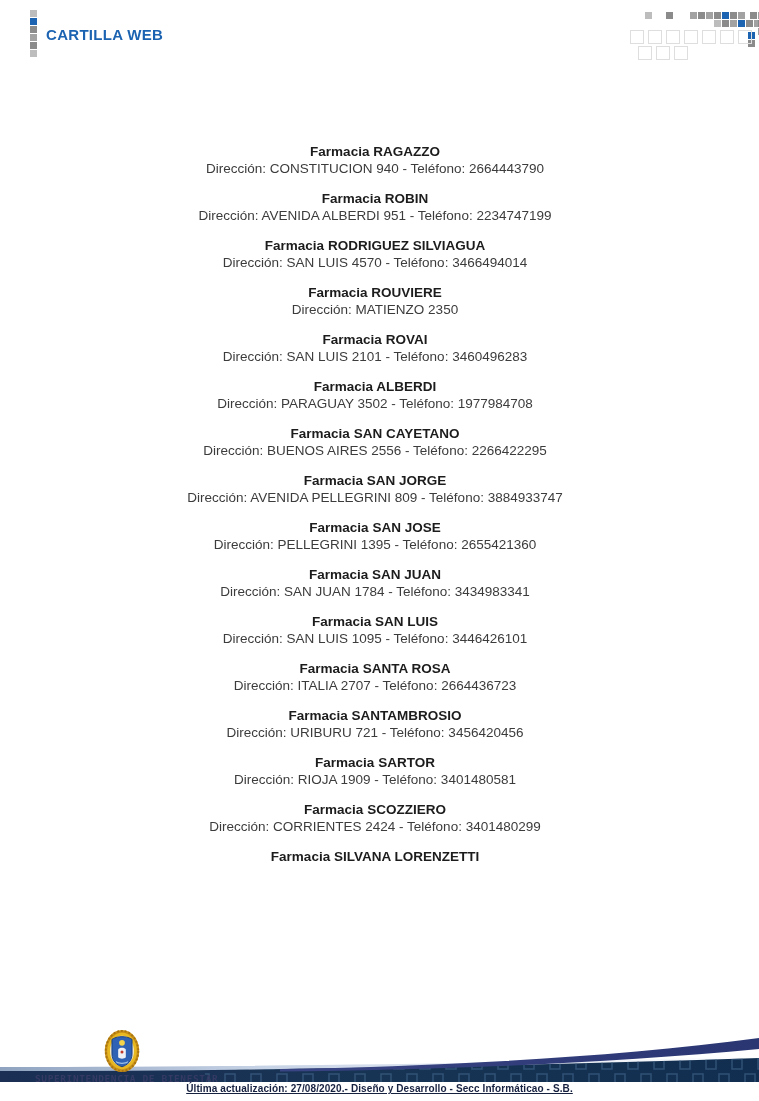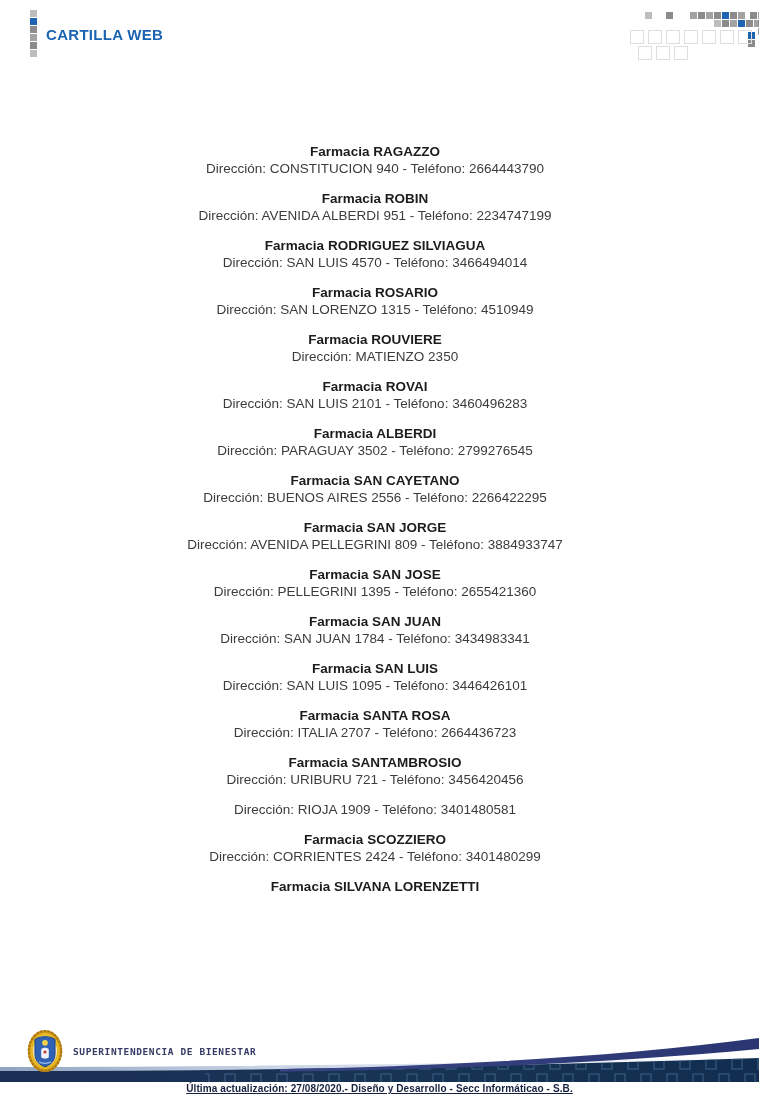--- a/index.html
+++ b/index.html
@@ -18,21 +18,21 @@
   .mosaic .sq.outline{width:12px;height:12px;background:transparent;border:1px solid #dedede;}
 
   
   .list{position:absolute;left:20px;top:143px;width:710px;}
   .entry{margin-bottom:13px;text-align:center;}
   .entry-name{font-size:13.5px;line-height:17px;font-weight:bold;color:#1c1c1c;}
   .entry-details{font-size:13.5px;line-height:17px;color:#3c3c3c;}
 
   
   .footer{position:absolute;left:0;top:1020px;width:759px;height:81px;}
-  .footer-brand{position:absolute;left:26px;top:9px;display:flex;align-items:center;z-index:2;}
+  .footer-brand{position:absolute;left:26px;top:9px;display:flex;align-items:center;z-index:2;flex-direction:column;}
   .crest{display:block;}
   .org-name{margin-left:9px;font-family:"DejaVu Sans Mono",monospace;font-weight:bold;
             font-size:9.5px;letter-spacing:.6px;color:#343a63;}
   .band{position:absolute;left:0;top:5px;z-index:1;}
   .bottom-text{position:absolute;left:0;top:63px;width:759px;text-align:center;
                font-size:10px;font-weight:bold;text-decoration:underline;
                color:#16203f;letter-spacing:.1px;}
 </style>
 </head>
 <body>
@@ -96,38 +96,34 @@
       <div class="entry-name">Farmacia ROBIN</div>
       <div class="entry-details">Dirección: AVENIDA ALBERDI 951 - Teléfono: 2234747199</div>
     </div>
 
     <div class="entry">
       <div class="entry-name">Farmacia RODRIGUEZ SILVIAGUA</div>
       <div class="entry-details">Dirección: SAN LUIS 4570 - Teléfono: 3466494014</div>
     </div>
 
 
-    <div class="entry">
-      <div class="entry-name">Farmacia ROSARIO</div>
-      <div class="entry-details">Dirección: SAN LORENZO 1315 - Teléfono: 4510949</div>
-    </div>
 
     <div class="entry">
       <div class="entry-name">Farmacia ROUVIERE</div>
       <div class="entry-details">Dirección: MATIENZO 2350</div>
     </div>
 
     <div class="entry">
       <div class="entry-name">Farmacia ROVAI</div>
       <div class="entry-details">Dirección: SAN LUIS 2101 - Teléfono: 3460496283</div>
     </div>
 
     <div class="entry">
       <div class="entry-name">Farmacia ALBERDI</div>
-      <div class="entry-details">Dirección: PARAGUAY 3502 - Teléfono: 2799276545</div>
+      <div class="entry-details">Dirección: PARAGUAY 3502 - Teléfono: 1977984708</div>
     </div>
 
 
     <div class="entry">
       <div class="entry-name">Farmacia SAN CAYETANO</div>
       <div class="entry-details">Dirección: BUENOS AIRES 2556 - Teléfono: 2266422295</div>
     </div>
 
     <div class="entry">
       <div class="entry-name">Farmacia SAN JORGE</div>
@@ -153,20 +149,21 @@
       <div class="entry-name">Farmacia SANTA ROSA</div>
       <div class="entry-details">Dirección: ITALIA 2707 - Teléfono: 2664436723</div>
     </div>
 
     <div class="entry">
       <div class="entry-name">Farmacia SANTAMBROSIO</div>
       <div class="entry-details">Dirección: URIBURU 721 - Teléfono: 3456420456</div>
     </div>
 
     <div class="entry">
+      <div class="entry-name">Farmacia SARTOR</div>
       <div class="entry-details">Dirección: RIOJA 1909 - Teléfono: 3401480581</div>
     </div>
 
     <div class="entry">
       <div class="entry-name">Farmacia SCOZZIERO</div>
       <div class="entry-details">Dirección: CORRIENTES 2424 - Teléfono: 3401480299</div>
     </div>
 
     <div class="entry">
       <div class="entry-name">Farmacia SILVANA LORENZETTI</div>

